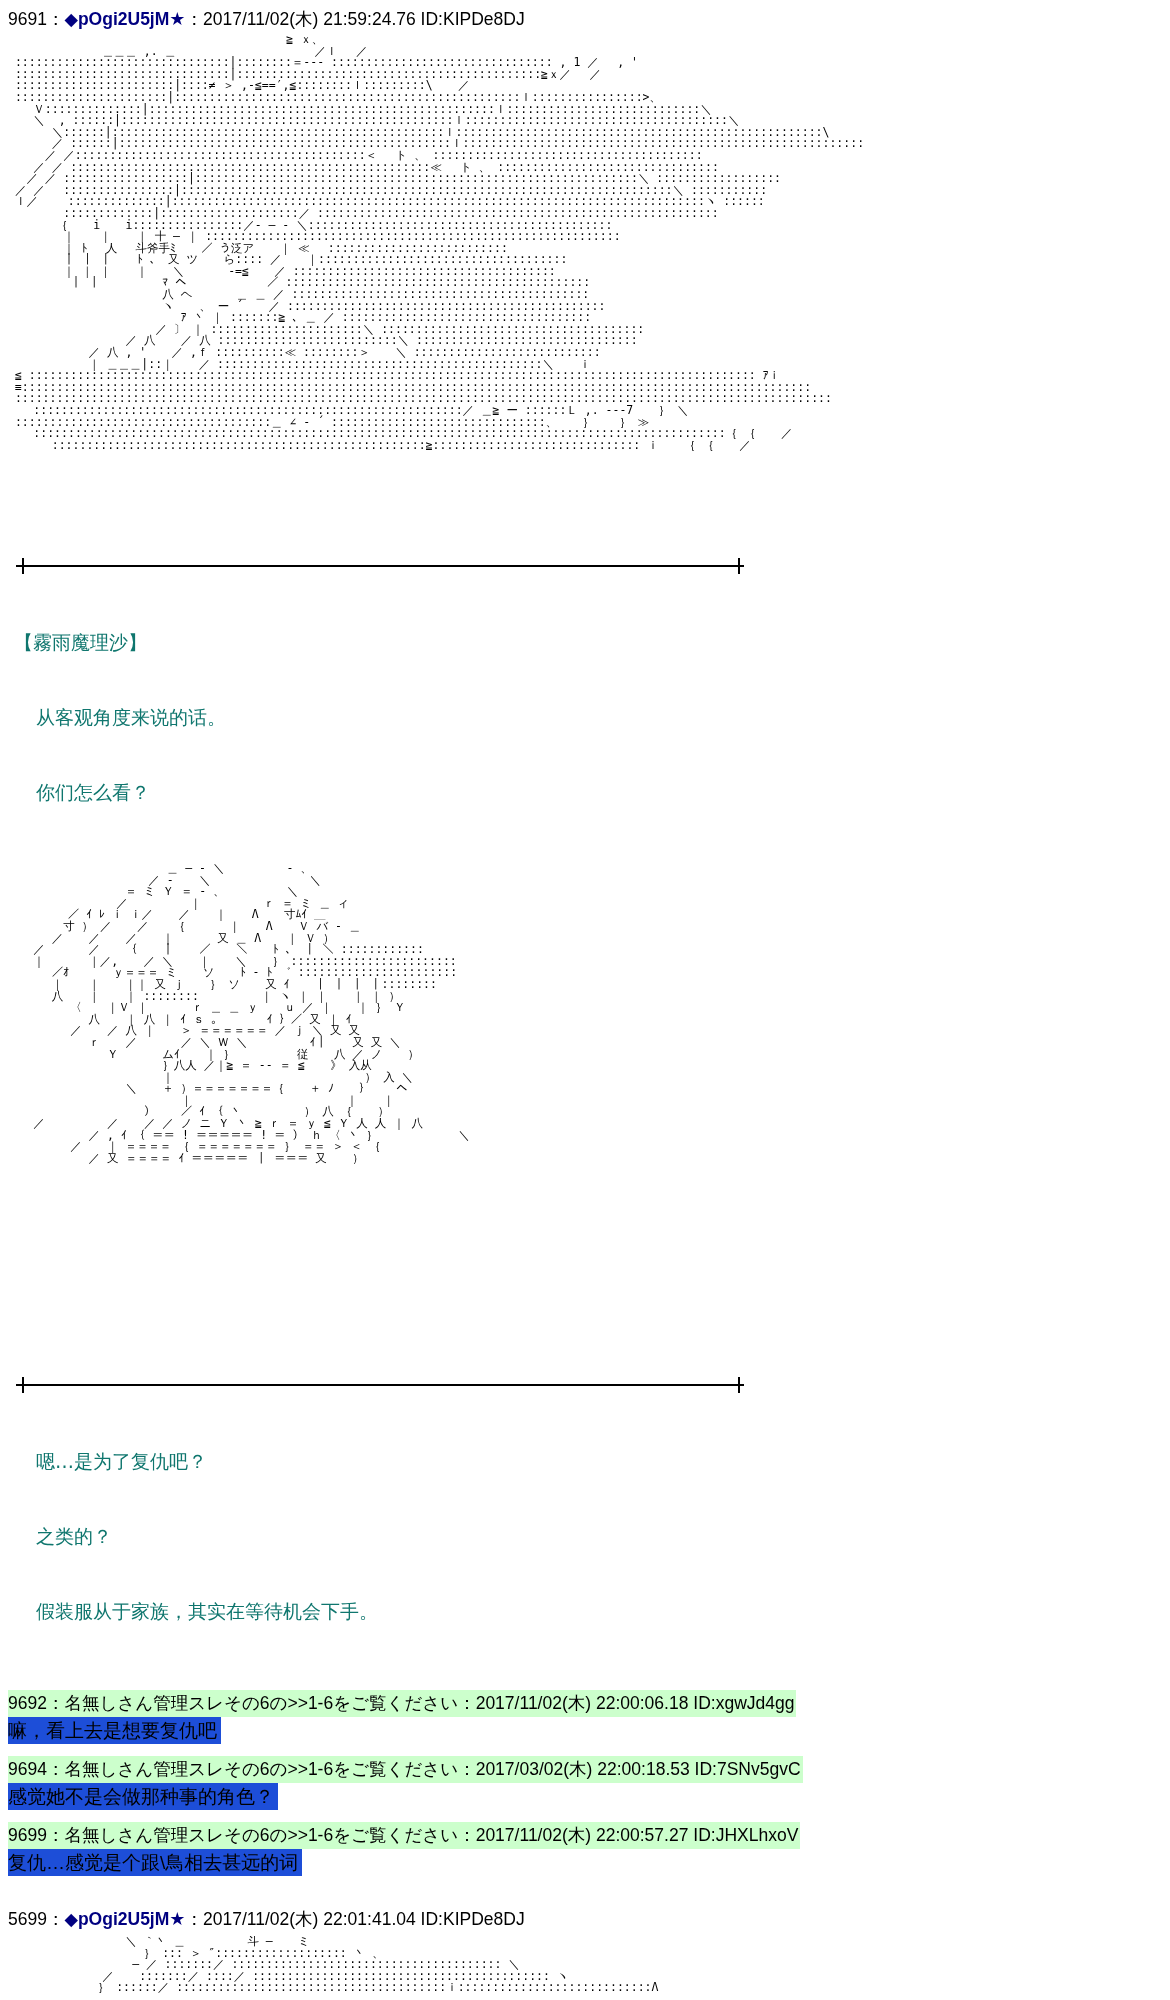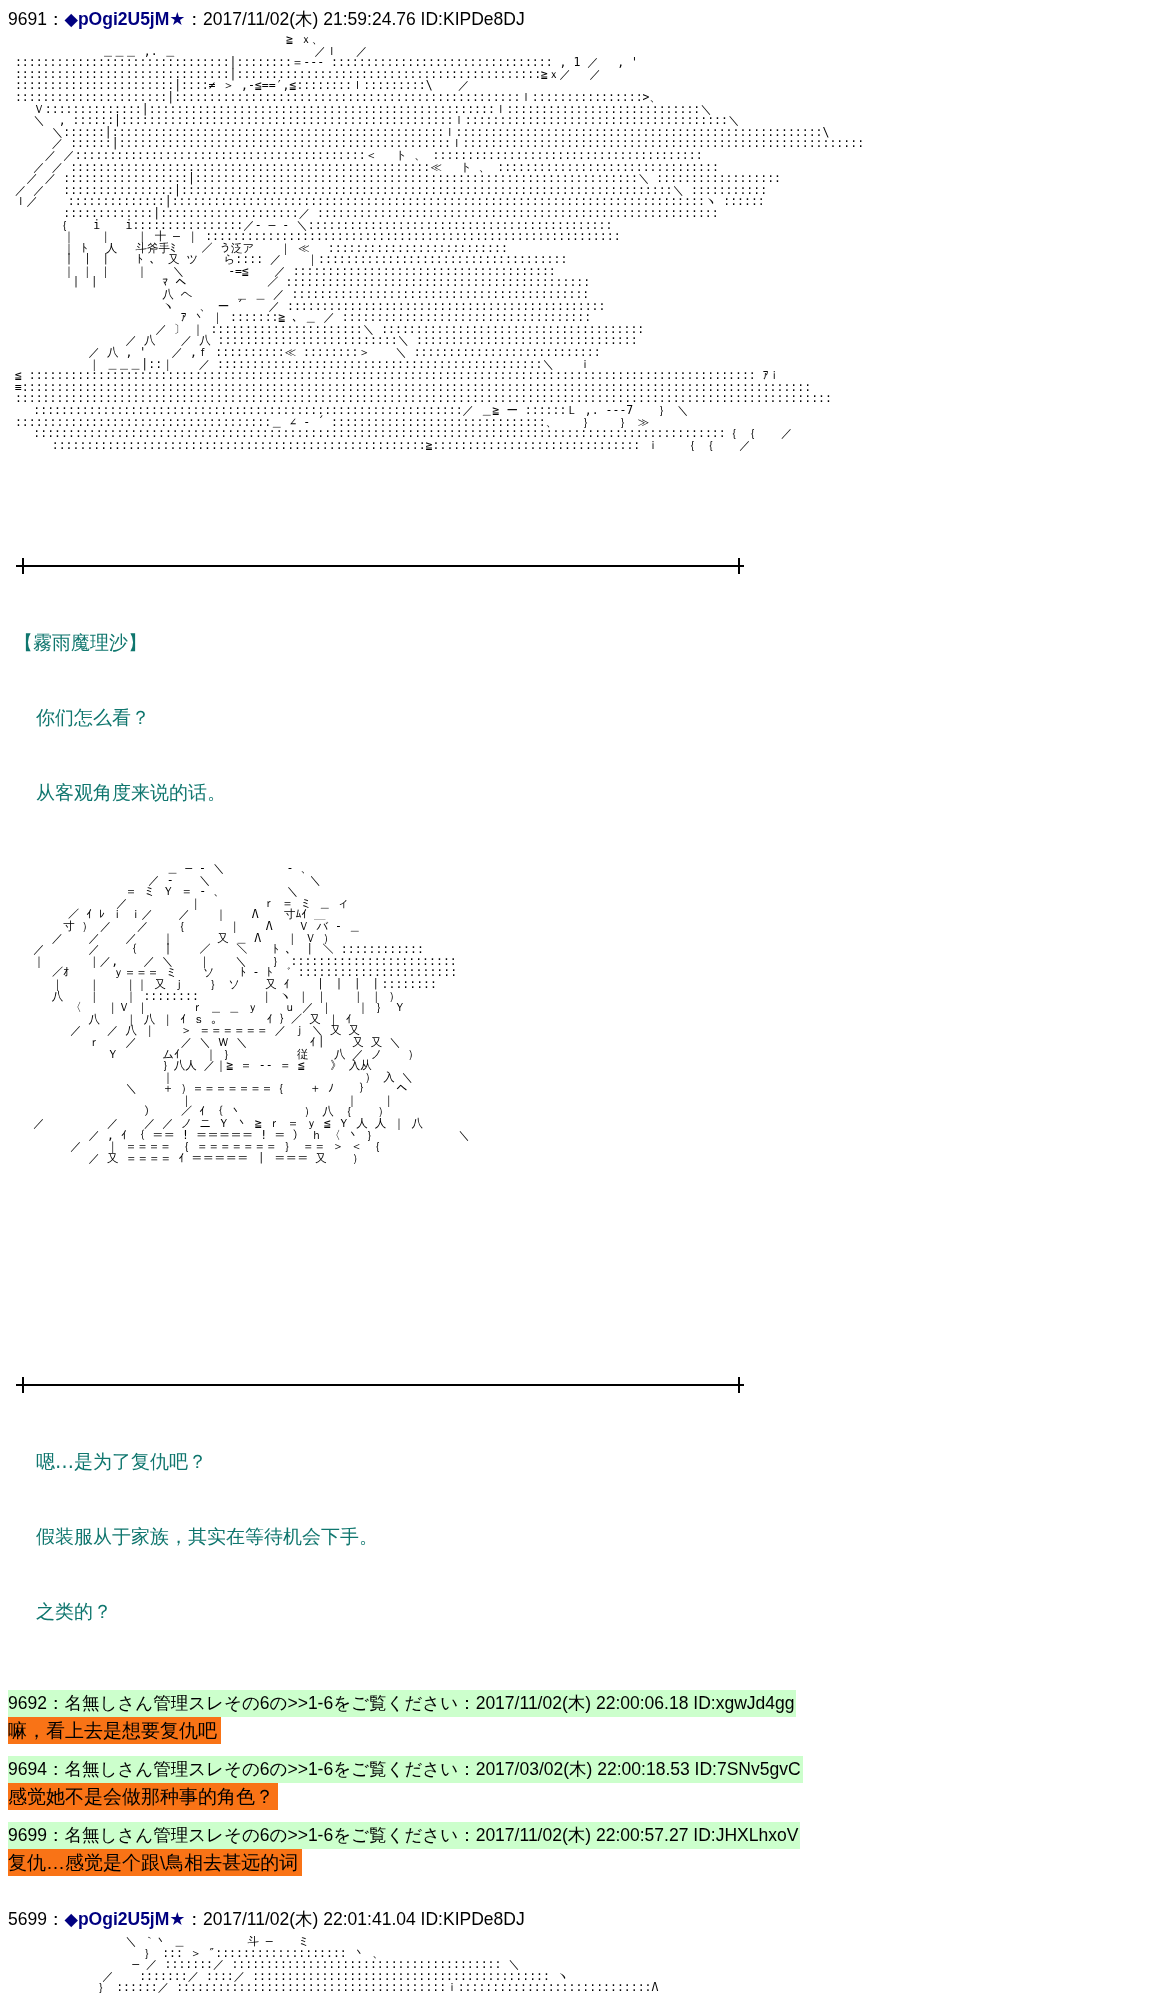--- a/index.html
+++ b/index.html
@@ -101,21 +101,21 @@
   .reply .rhead {
     display: inline-block;
     background: #ccffcc;
     font-size: 17.5px;
     line-height: 27px;
     white-space: nowrap;
     padding: 0 2px 0 0;
   }
   .reply .rbody {
     display: inline-block;
-    background: #f97316;
+    background: #1d4ed8;
     font-size: 19px;
     line-height: 27px;
     white-space: pre;
     padding: 0 4px 0 0;
   }
   .reply .rbody-wrap { display: block; }
   .reply .rnum { color: #000000; }
   .reply .rname { color: #000000; }
 
   .gap-sm { height: 8px; }
@@ -169,22 +169,22 @@
  　 　 ::::::::::::::::::::::::::::::::::::::::::::::::::::::≧:::::::::::::::::::::::::::::: ｉ 　 ｛ ｛ 　 ／</pre>
 
   <div class="divider">
     <span class="tick-l"></span>
     <span class="bar"></span>
     <span class="tick-r"></span>
   </div>
 
   <div class="dialogue">
     <span class="speaker">【霧雨魔理沙】</span>
+    <span class="line">从客观角度来说的话。</span>
     <span class="line">你们怎么看？</span>
-    <span class="line">从客观角度来说的话。</span>
   </div>
 
   <pre class="aa art2"> 　　　　　　　　　　　 　 ＿ ― ‐ ＼ 　 　 　 ‐ 、
  　　　　　　　　　　　 ／ ‐ 　 ＼ 　 　 　 　 　 ＼
  　　　　　　　　　 ＝ ミ Ｙ ＝ - 、 　 　 　 ＼
  　　　　　 　 　 ／ 　 　 　 ｜ 　 　 　 ｒ ＝ ミ ＿ ィ
  　　　　 ／ ｲ ﾚ ｉ ｉ／ 　 ／ 　 ｜ 　 Λ 　 寸ﾑｲ ＿
  　 　　 寸 ） ／ 　 ／ 　 ｛ 　 　 ｜ 　 Λ 　 Ｖ バ ‐ ＿
  　 　 ／ 　 ／ 　 ／ 　 ｜ 　 　 又 ＿ Λ 　 ｜ Ｖ ）
  　 ／ 　 　 ／ 　 ｛ 　 ｜ 　 ／ 　 ＼ 　 ﾄ 、 ｜ ＼ ::::::::::::
@@ -209,22 +209,22 @@
   </pre>
 
   <div class="divider">
     <span class="tick-l"></span>
     <span class="bar"></span>
     <span class="tick-r"></span>
   </div>
 
   <div class="dialogue">
     <span class="line">嗯…是为了复仇吧？</span>
+    <span class="line">之类的？</span>
     <span class="line">假装服从于家族，其实在等待机会下手。</span>
-    <span class="line">之类的？</span>
   </div>
 
   <div class="gap-sm"></div>
 
   <div class="reply">
     <div><span class="rhead"><span class="rnum">9692</span><span>：</span><span class="rname">名無しさん管理スレその6の&gt;&gt;1-6をご覧ください</span><span>：</span><span>2017/11/02(木) 22:00:06.18</span>
       <span>ID:xgwJd4gg</span></span></div>
     <div class="rbody-wrap"><span class="rbody">嘛，看上去是想要复仇吧</span></div>
   </div>
 

